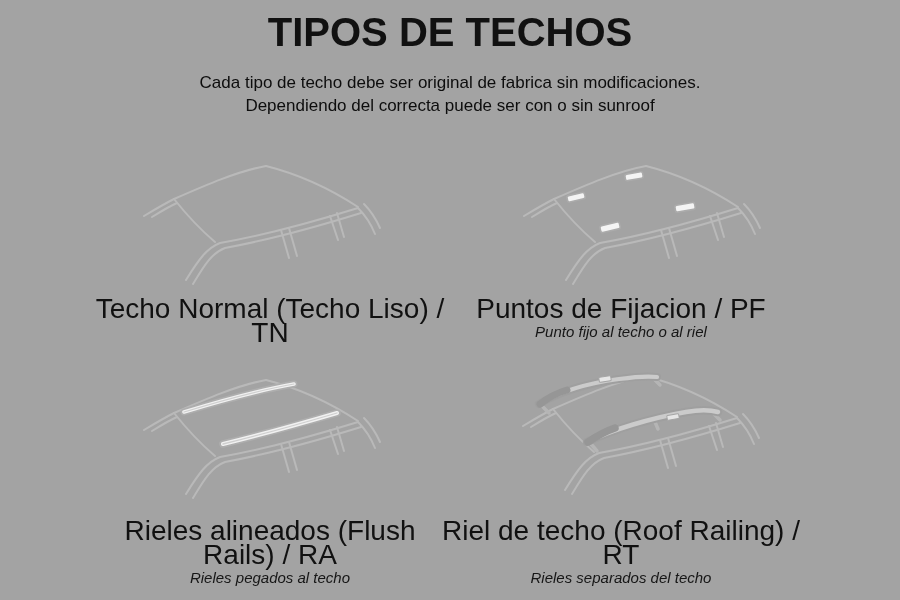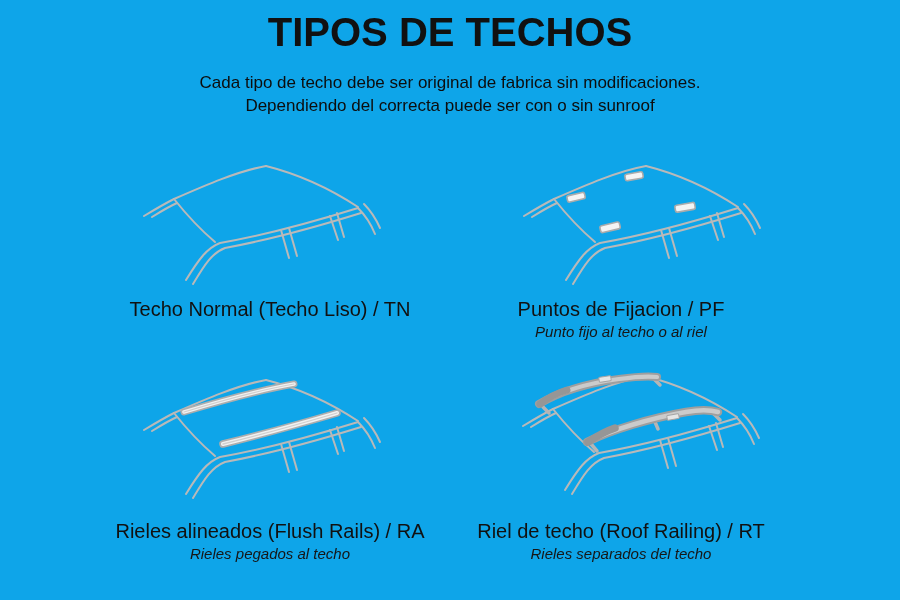--- a/index.html
+++ b/index.html
@@ -1,30 +1,30 @@
 <!DOCTYPE html>
 <html><head>
 <meta charset="utf-8">
 <style>
   html,body{margin:0;padding:0;background:#fff;}
   .poster{
-    position:relative;width:900px;height:600px;background:#0ea5e9;overflow:hidden;
+    position:relative;width:900px;height:600px;background:#a3a3a3;overflow:hidden;
     font-family:"Liberation Sans","DejaVu Sans",sans-serif;color:#0d0d0d;
   }
   .title{
     position:absolute;top:10px;left:0;width:900px;text-align:center;
     font-size:40px;font-weight:700;letter-spacing:0px;color:#111;margin:0;
   }
   .intro{
     position:absolute;top:71px;left:0;width:900px;text-align:center;
     font-size:17px;line-height:23px;color:#0d0d0d;
   }
   .illus{position:absolute;}
   .cap{position:absolute;width:370px;text-align:center;}
-  .cap-main{font-size:20px;line-height:24px;color:#111;}
+  .cap-main{font-size:28px;line-height:24px;color:#111;}
   .cap-sub{font-size:15px;line-height:19px;color:#161616;margin-top:1px;font-style:italic;}
   #illus-tn{left:108px;top:152px;}
   #illus-pf{left:488px;top:152px;}
   #illus-ra{left:108px;top:366px;}
   #illus-rt{left:487px;top:362px;}
   #cap-tn{left:85px;top:297px;}
   #cap-pf{left:436px;top:297px;}
   #cap-ra{left:85px;top:519px;}
   #cap-rt{left:436px;top:519px;}
 </style>

